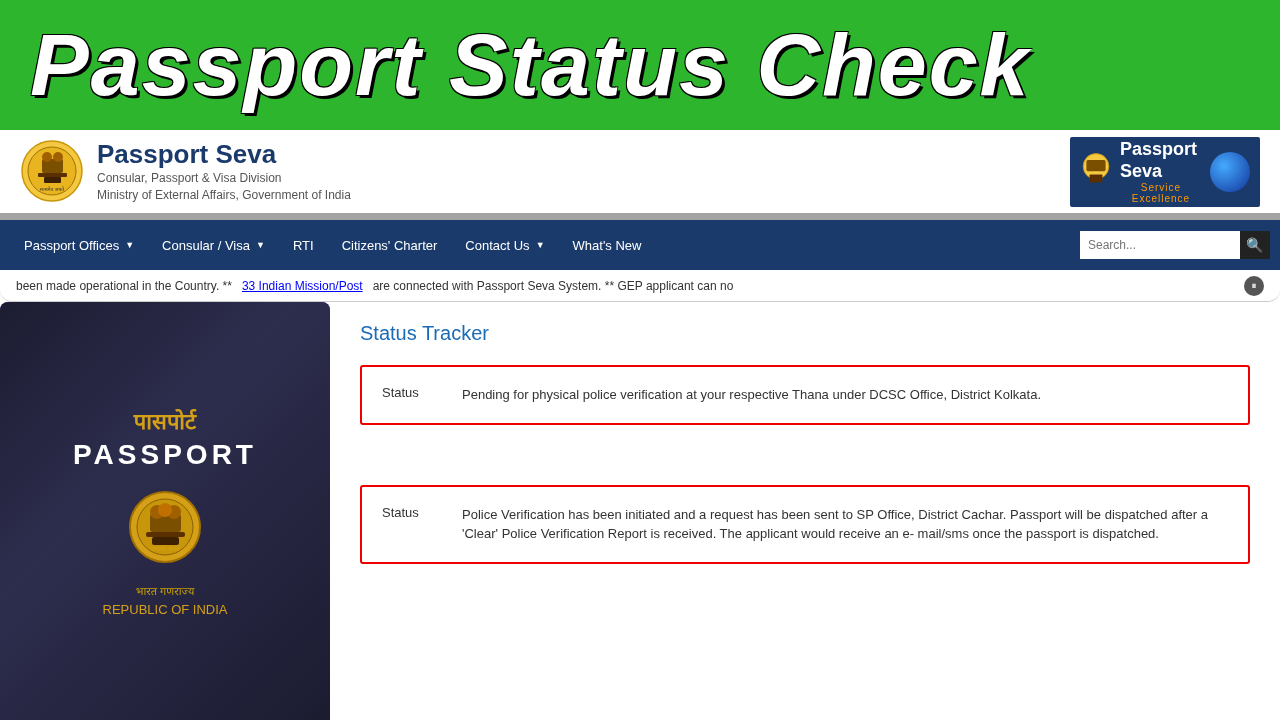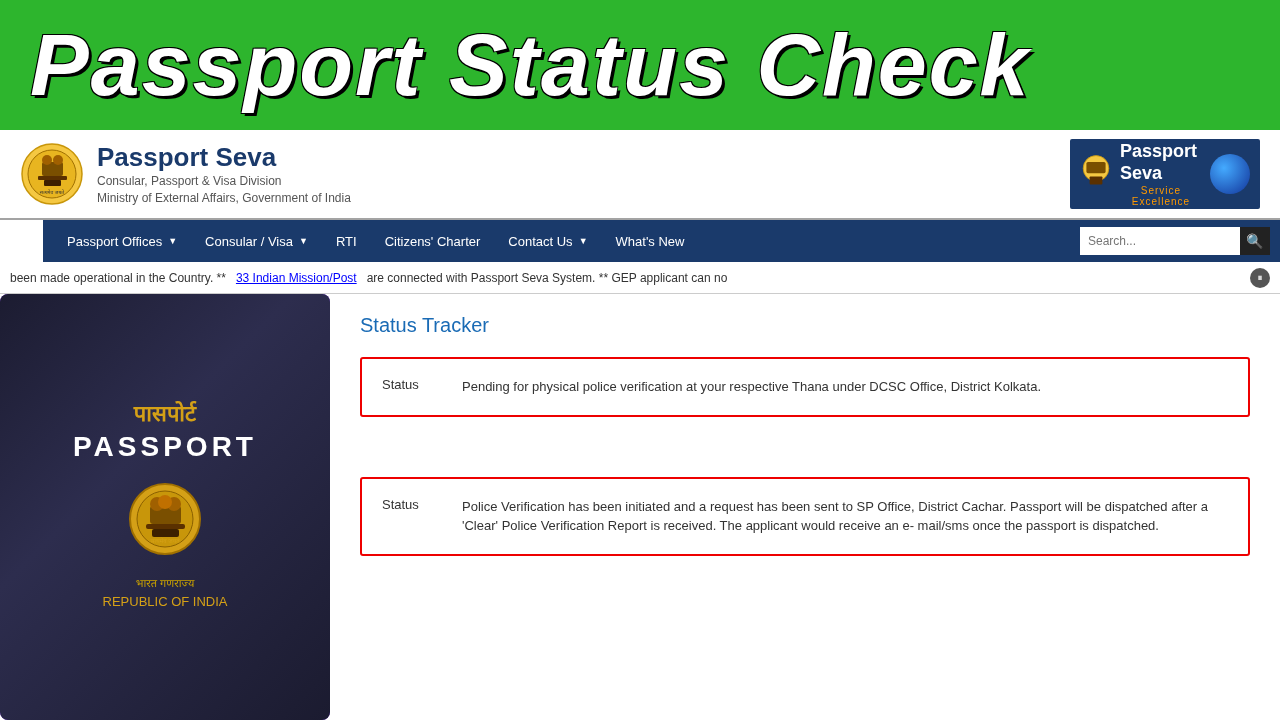--- a/index.html
+++ b/index.html
@@ -21,21 +21,21 @@
       letter-spacing: 2px;
       font-style: italic;
     }
 
     
     .header {
       background: #fff;
       display: flex;
       align-items: center;
       padding: 10px 20px;
-      border-bottom: 2px solid #a3a3a3;
+      border-bottom: 7px solid #a3a3a3;
       height: 90px;
     }
     .logo-area {
       display: flex;
       align-items: center;
       gap: 12px;
       flex: 1;
     }
     .logo-emblem {
       width: 65px;
@@ -79,23 +79,22 @@
       border-radius: 50%;
       background: radial-gradient(circle at 35% 35%, #4af, #139);
       flex-shrink: 0;
     }
 
     
     .navbar {
       background: #1a3a6b;
       display: flex;
       align-items: center;
-      height: 42px;
+      height: 50px;
       padding: 0 10px;
-      margin-left: 43px;
     }
     .nav-item {
       color: #fff;
       font-size: 13px;
       padding: 0 14px;
       height: 42px;
       display: flex;
       align-items: center;
       cursor: pointer;
       white-space: nowrap;
@@ -133,24 +132,25 @@
     }
 
     
     .ticker {
       background: #fff;
       height: 32px;
       border-bottom: 1px solid #ccc;
       display: flex;
       align-items: center;
       overflow: hidden;
-      padding: 0 10px;
+      padding: 0 16px;
       font-size: 12px;
       color: #333;
       gap: 10px;
+      border-radius: 12px;
     }
     .ticker a { color: #00f; text-decoration: underline; }
     .ticker-pause {
       margin-left: auto;
       width: 20px;
       height: 20px;
       background: #555;
       border-radius: 50%;
       display: flex;
       align-items: center;

